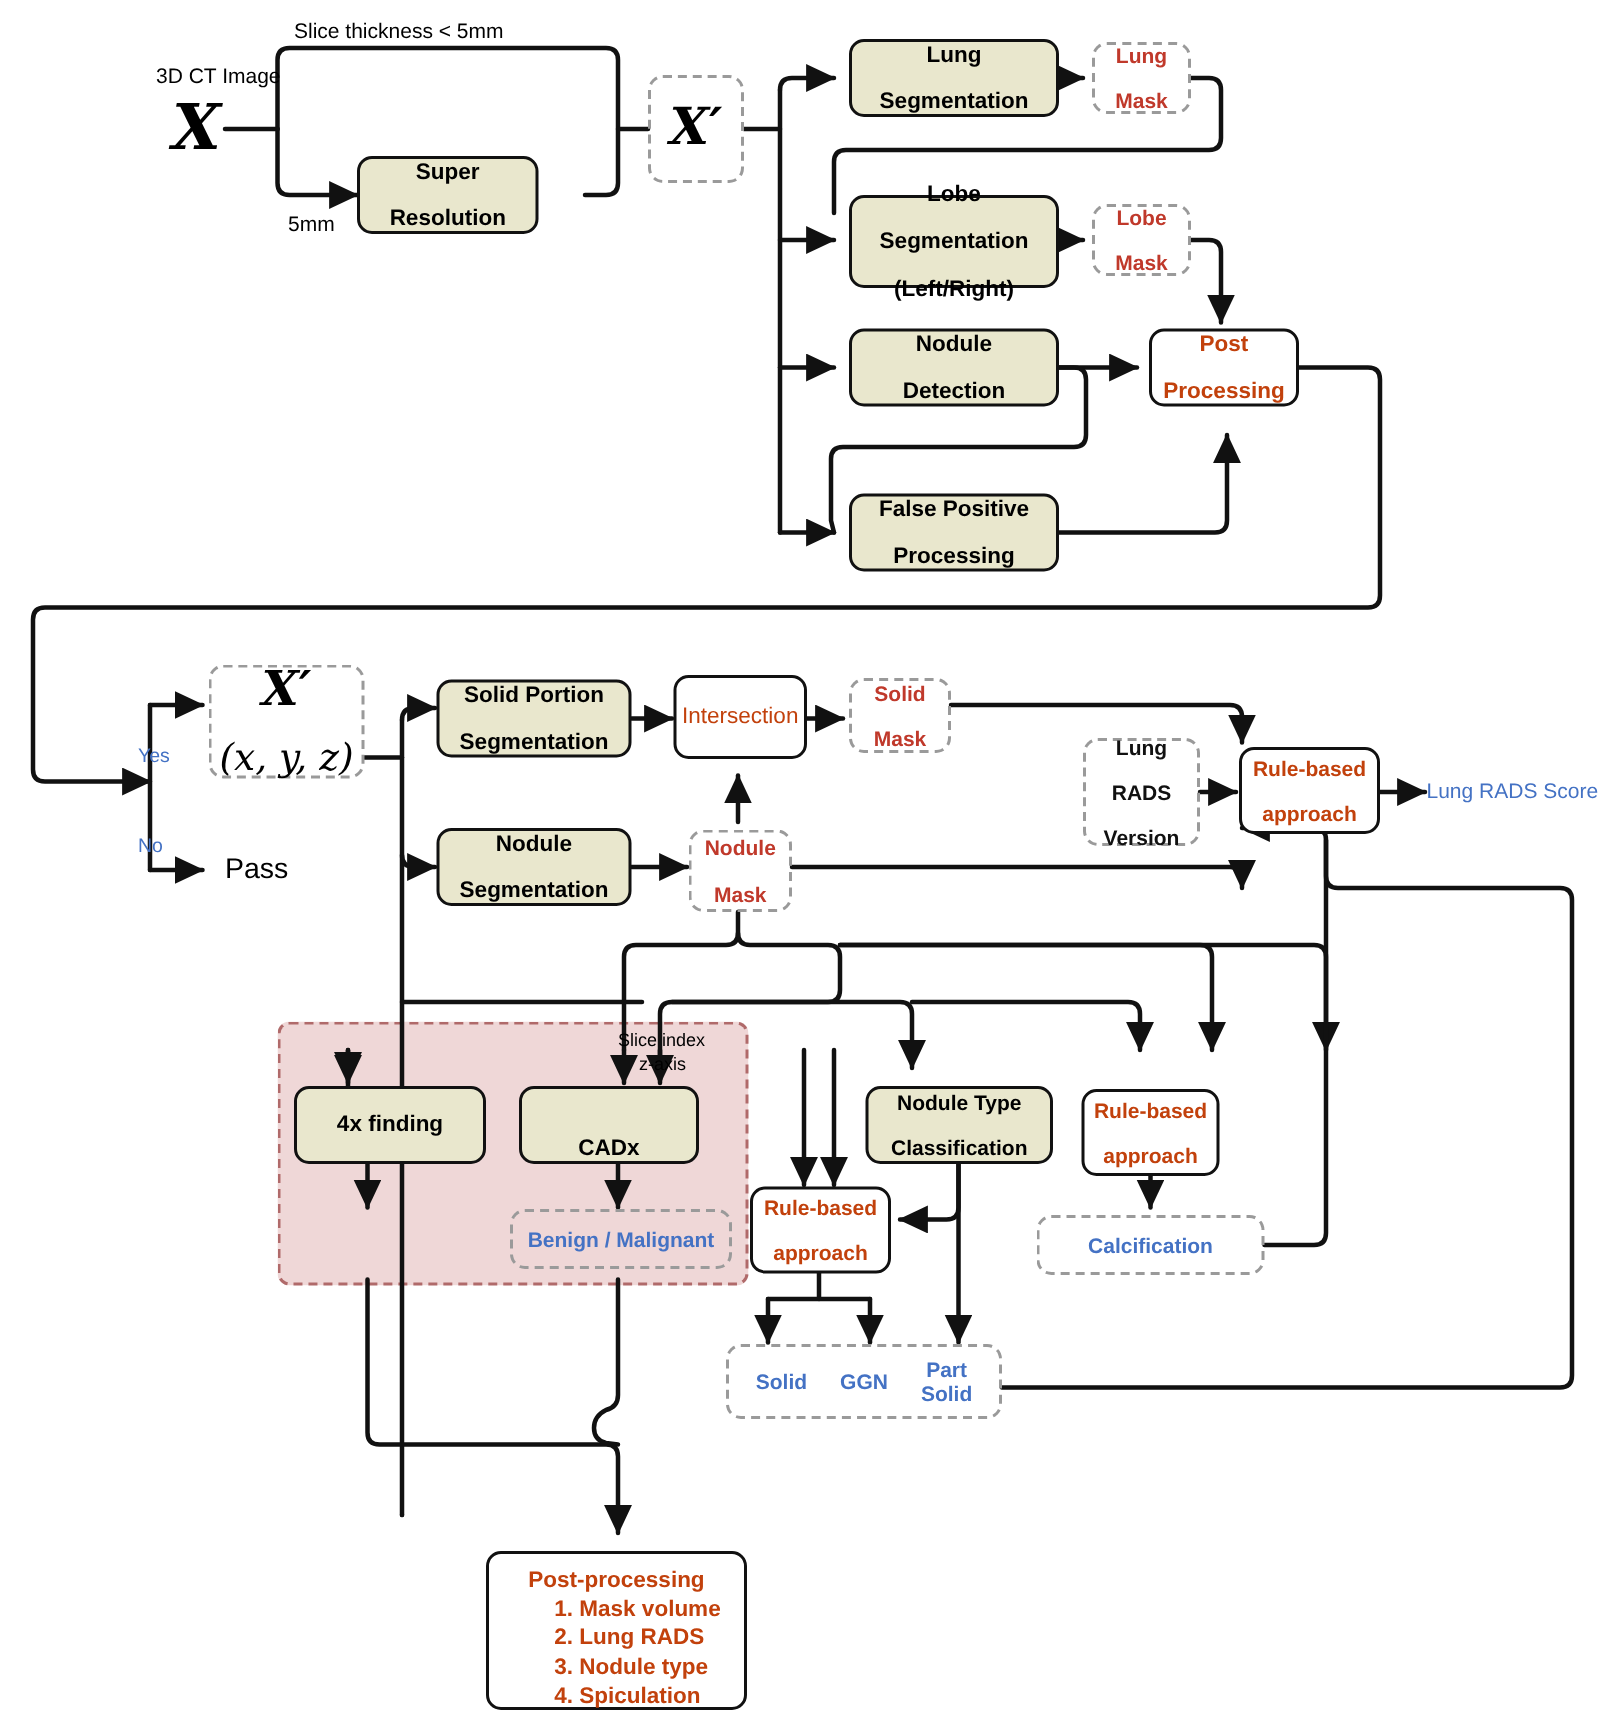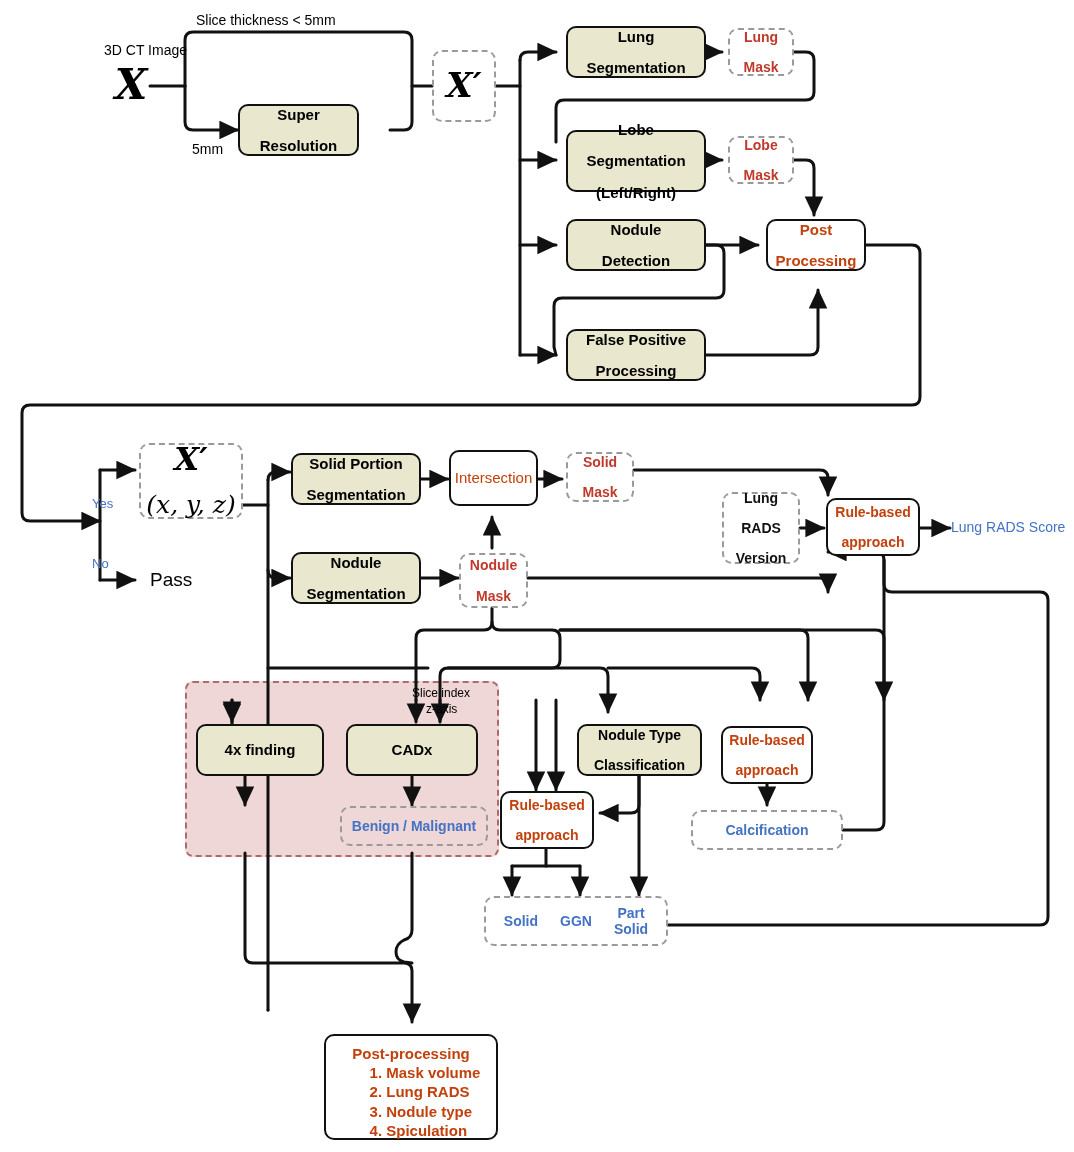--- a/index.html
+++ b/index.html
@@ -257,21 +257,21 @@
 
   <div class="label blue" style="left:951px;top:519px;font-size:14px;">Lung RADS Score</div>
 
   <div class="label" style="left:412px;top:686px;font-size:12px;">Slice index</div>
   <div class="label" style="left:426px;top:702px;font-size:12px;">z-axis</div>
 
   <div class="node proc" style="left:196px;top:724px;width:128px;height:52px;">
     <span>4x finding</span>
   </div>
 
-  <div class="node proc" style="left:346px;top:724px;width:132px;height:52px;">
+  <div class="node proc" style="left:346px;top:724px;width:120px;height:52px;align-items:flex-end;">
     <span>CADx</span>
   </div>
 
 
   <div class="node dash blue" style="left:340px;top:806px;width:148px;height:40px;">
     <span>Benign / Malignant</span>
   </div>
 
   <div class="node plain stack" style="left:500px;top:791px;width:94px;height:58px;font-size:14px;">
     <span>Rule-based</span>

